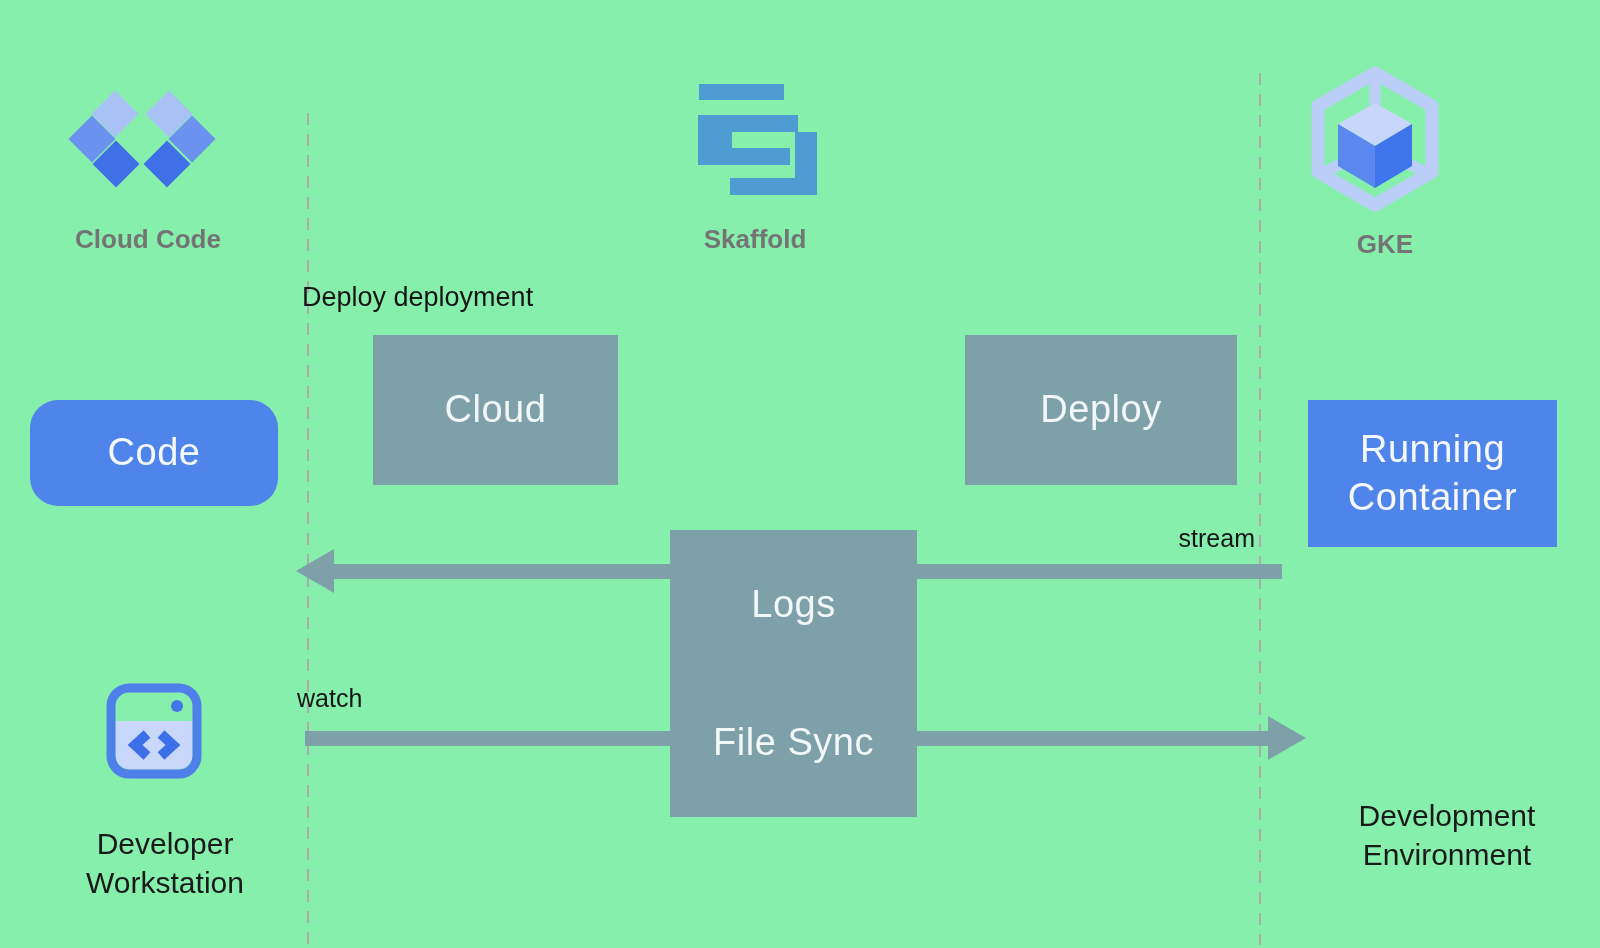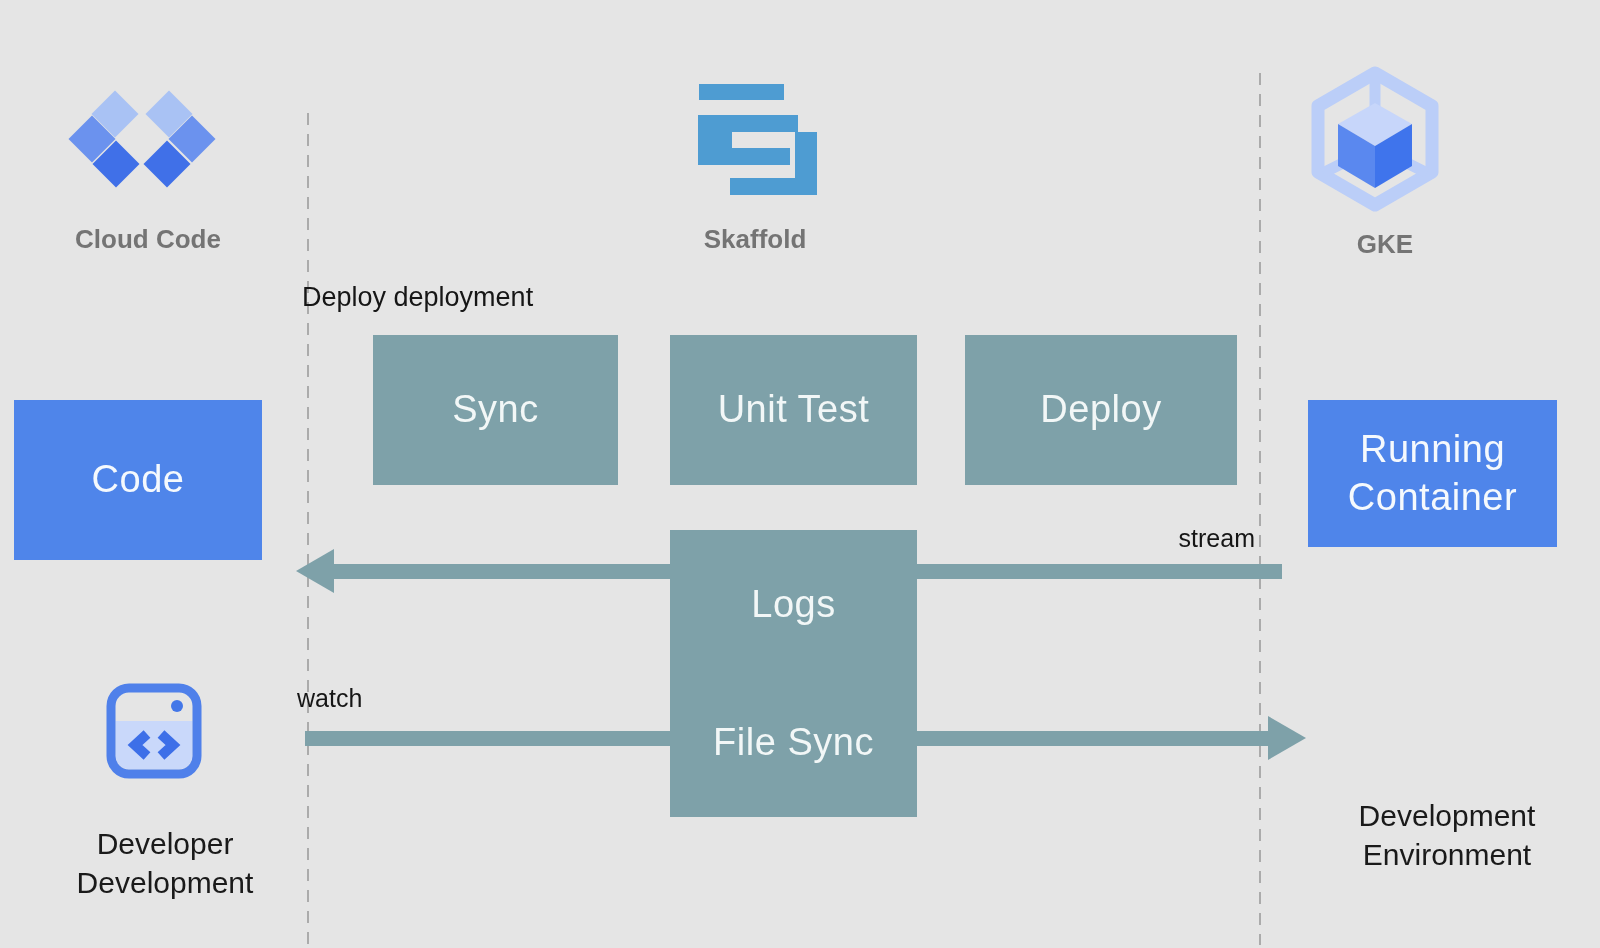--- a/index.html
+++ b/index.html
@@ -1,18 +1,18 @@
 <!DOCTYPE html>
 <html><head>
 <meta charset="utf-8">
 <style>
   html,body{margin:0;padding:0;background:#ffffff;}
   .canvas{
     position:relative;width:1600px;height:948px;overflow:hidden;
-    font-family:"Liberation Sans", sans-serif;background:#e5e5e5;
+    font-family:"Liberation Sans", sans-serif;background:#86efac;
   }
   
   .sep{
     position:absolute;width:2px;
     background:repeating-linear-gradient(to bottom,#ababab 0 12px,transparent 12px 21px);
   }
   .sep-left{left:307px;top:113px;height:832px;}
   .sep-right{left:1259px;top:73px;height:872px;}
 
   
@@ -31,21 +31,21 @@
   }
 
   
   .box{
     position:absolute;display:flex;align-items:center;justify-content:center;
     font-size:38px;letter-spacing:.5px;text-align:center;line-height:1.25;z-index:2;
   }
   .box-teal{background:#7ea1a9;color:#f2f7f7;}
   .box-blue{background:#4f85ea;color:#f5f9fd;}
 
-  #box-code{left:14px;top:400px;width:248px;height:160px;}
+  #box-code{left:30px;top:400px;width:248px;height:106px;border-radius:28px;}
   #box-build{left:373px;top:335px;width:245px;height:150px;}
   #box-unittest{left:670px;top:335px;width:247px;height:150px;}
   #box-deploy{left:965px;top:335px;width:272px;height:150px;}
   #box-logs{left:670px;top:498px;width:247px;height:149px;margin-top:32px;}
   #box-filesync{left:670px;top:668px;width:247px;height:149px;}
   #box-running{left:1308px;top:400px;width:249px;height:147px;padding:13px 10px;box-sizing:border-box;}
 
   
   .arrow-bar{position:absolute;height:15px;background:#7ea1a9;z-index:1;}
   #logs-bar{left:312px;top:564px;width:970px;}
@@ -110,31 +110,30 @@
   <div class="annotation" style="left:302px;top:282px;font-size:27px">Deploy deployment</div>
   <div class="annotation" style="left:1135px;top:524px;width:120px;text-align:right">stream</div>
   <div class="annotation" style="left:297px;top:684px">watch</div>
 
   <div class="arrow-bar" id="logs-bar"></div>
   <div class="arrow-head" id="logs-head"></div>
   <div class="arrow-bar" id="filesync-bar"></div>
   <div class="arrow-head" id="filesync-head"></div>
 
   <div class="box box-blue" id="box-code">Code</div>
-  <div class="box box-teal" id="box-build">Sync</div>
-  <div class="box box-teal" id="box-unittest">Unit Test</div>
+  <div class="box box-teal" id="box-build">Cloud</div>
   <div class="box box-teal" id="box-deploy">Deploy</div>
   <div class="box box-teal" id="box-logs">Logs</div>
   <div class="box box-teal" id="box-filesync">File Sync</div>
   <div class="box box-blue" id="box-running">Running Container</div>
 
   <svg class="icon-svg" style="left:106px;top:683px" width="96" height="96" viewBox="0 0 96 96">
     <path d="M9.5 38 H86.5 V70 Q86.5 86.5 70 86.5 H26 Q9.5 86.5 9.5 70 Z" fill="#C9D8FA"></path>
     <rect x="5" y="5" width="86" height="86" rx="18" fill="none" stroke="#4F80EA" stroke-width="9"></rect>
     <circle cx="71" cy="23" r="6" fill="#4377E8"></circle>
     <path d="M41 51 L29 62 L41 73" fill="none" stroke="#3D6FE8" stroke-width="10" stroke-linejoin="miter"></path>
     <path d="M55 51 L67 62 L55 73" fill="none" stroke="#3D6FE8" stroke-width="10" stroke-linejoin="miter"></path>
   </svg>
 
-  <div class="footer-label" style="left:165px;top:824px;width:280px">Developer Development</div>
+  <div class="footer-label" style="left:165px;top:824px;width:280px">Developer Workstation</div>
   <div class="footer-label" style="left:1447px;top:796px;width:300px">Development Environment</div>
 
 </div>
 
 </body></html>

